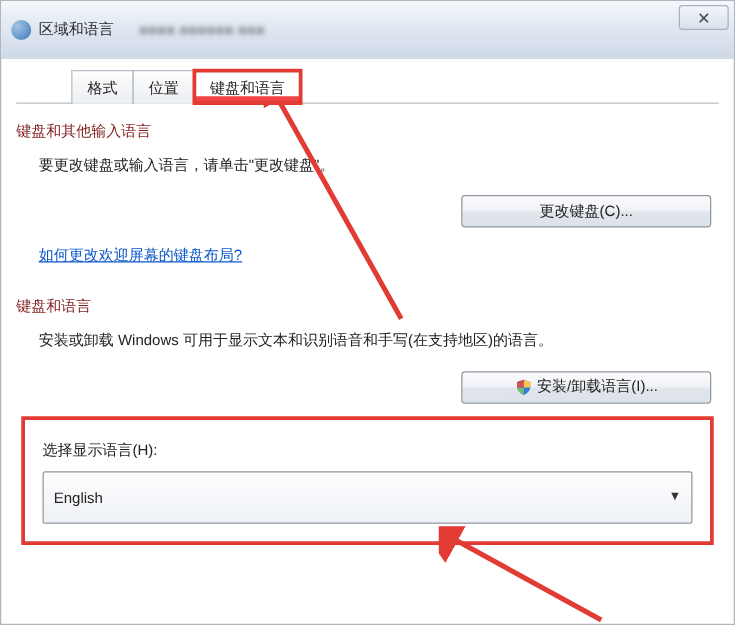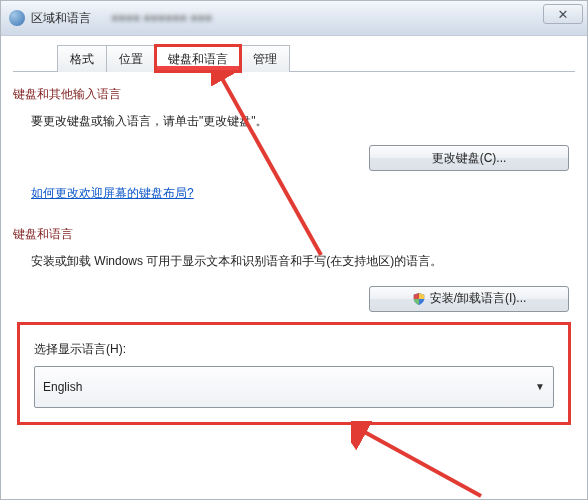--- a/index.html
+++ b/index.html
@@ -13,21 +13,21 @@
       position: relative;
     }
     .window {
       width: 588px;
       height: 500px;
       border: 1px solid #b0b6bd;
       background: #fff;
       position: relative;
     }
     .titlebar {
-      height: 35px;
+      height: 46px;
       background: linear-gradient(to bottom, #f4f7fb 0%, #dfe7f1 50%, #cfd9e7 100%);
       display: flex;
       align-items: center;
       padding: 12px 8px;
       border-bottom: 1px solid #c6cdd7;
       position: relative;
     }
     .titlebar .globe-icon {
       width: 16px;
       height: 16px;
@@ -184,21 +184,20 @@
     <div class="close-btn">
       <span>✕</span>
     </div>
   </div>
 
   <div class="content">
     <div class="tabstrip">
       <div class="tab">格式</div>
       <div class="tab">位置</div>
       <div class="tab active">键盘和语言</div>
-      <div class="tab">管理</div>
     </div>
 
     <div>
       <div class="section-title">键盘和其他输入语言</div>
       <div class="section-body">要更改键盘或输入语言，请单击"更改键盘"。</div>
       <div class="button-row">
         <button class="win-button">
           <span>更改键盘(C)...</span>
         </button>
       </div>

